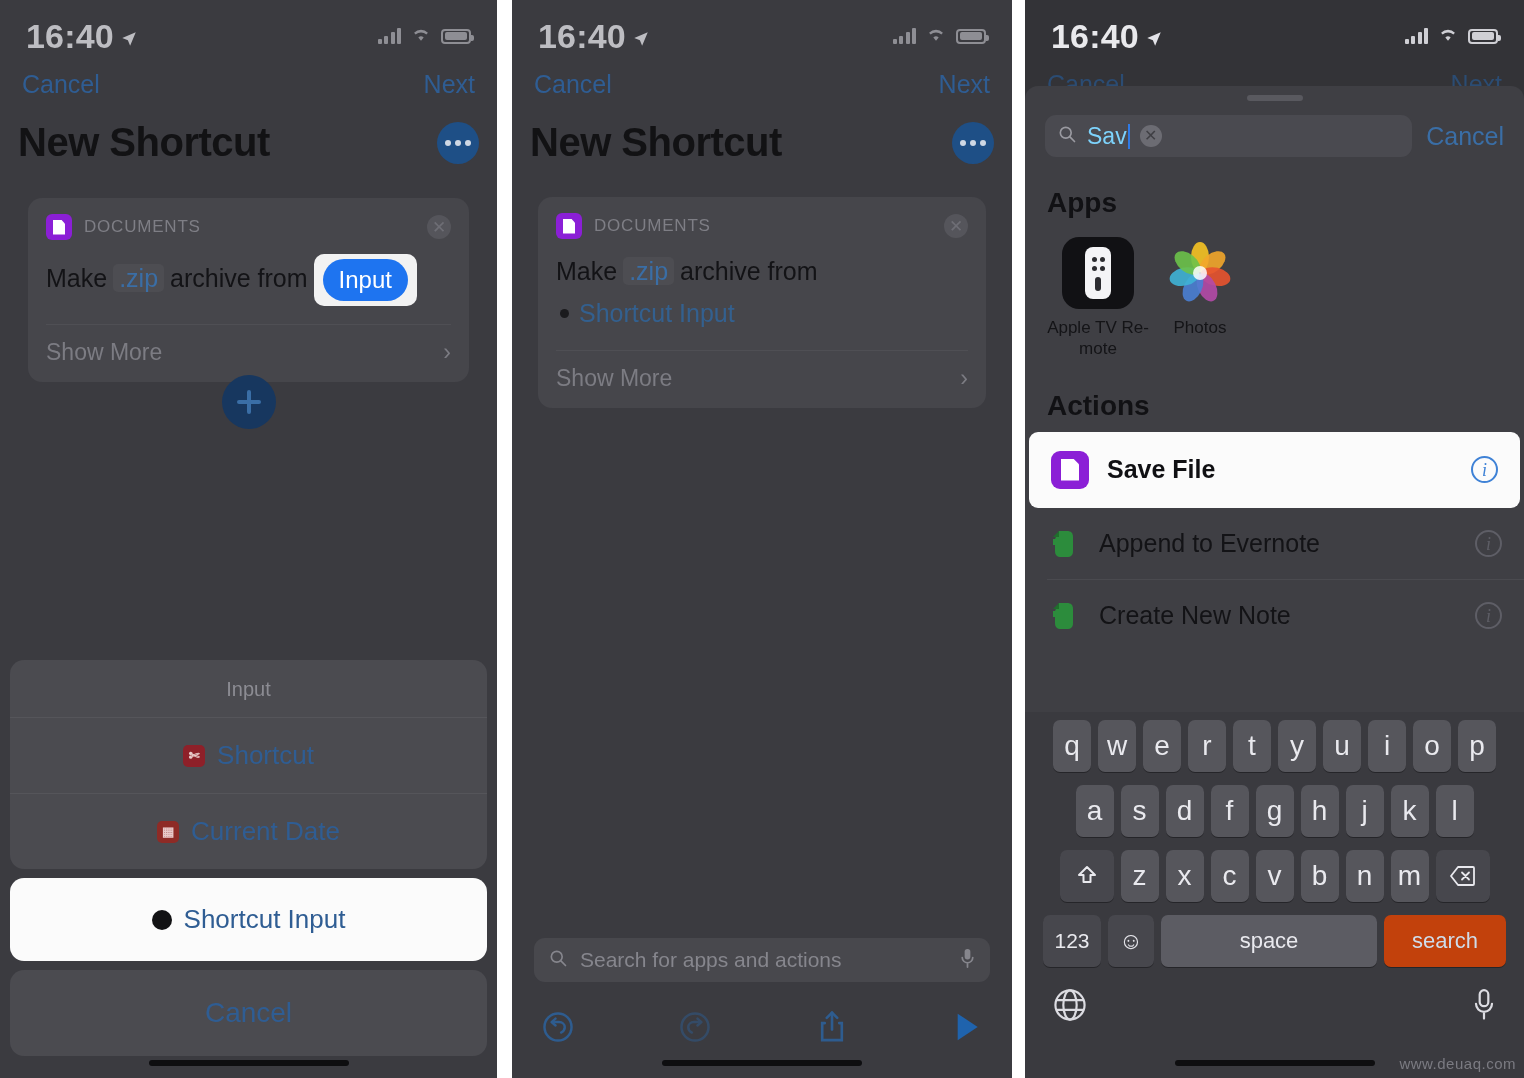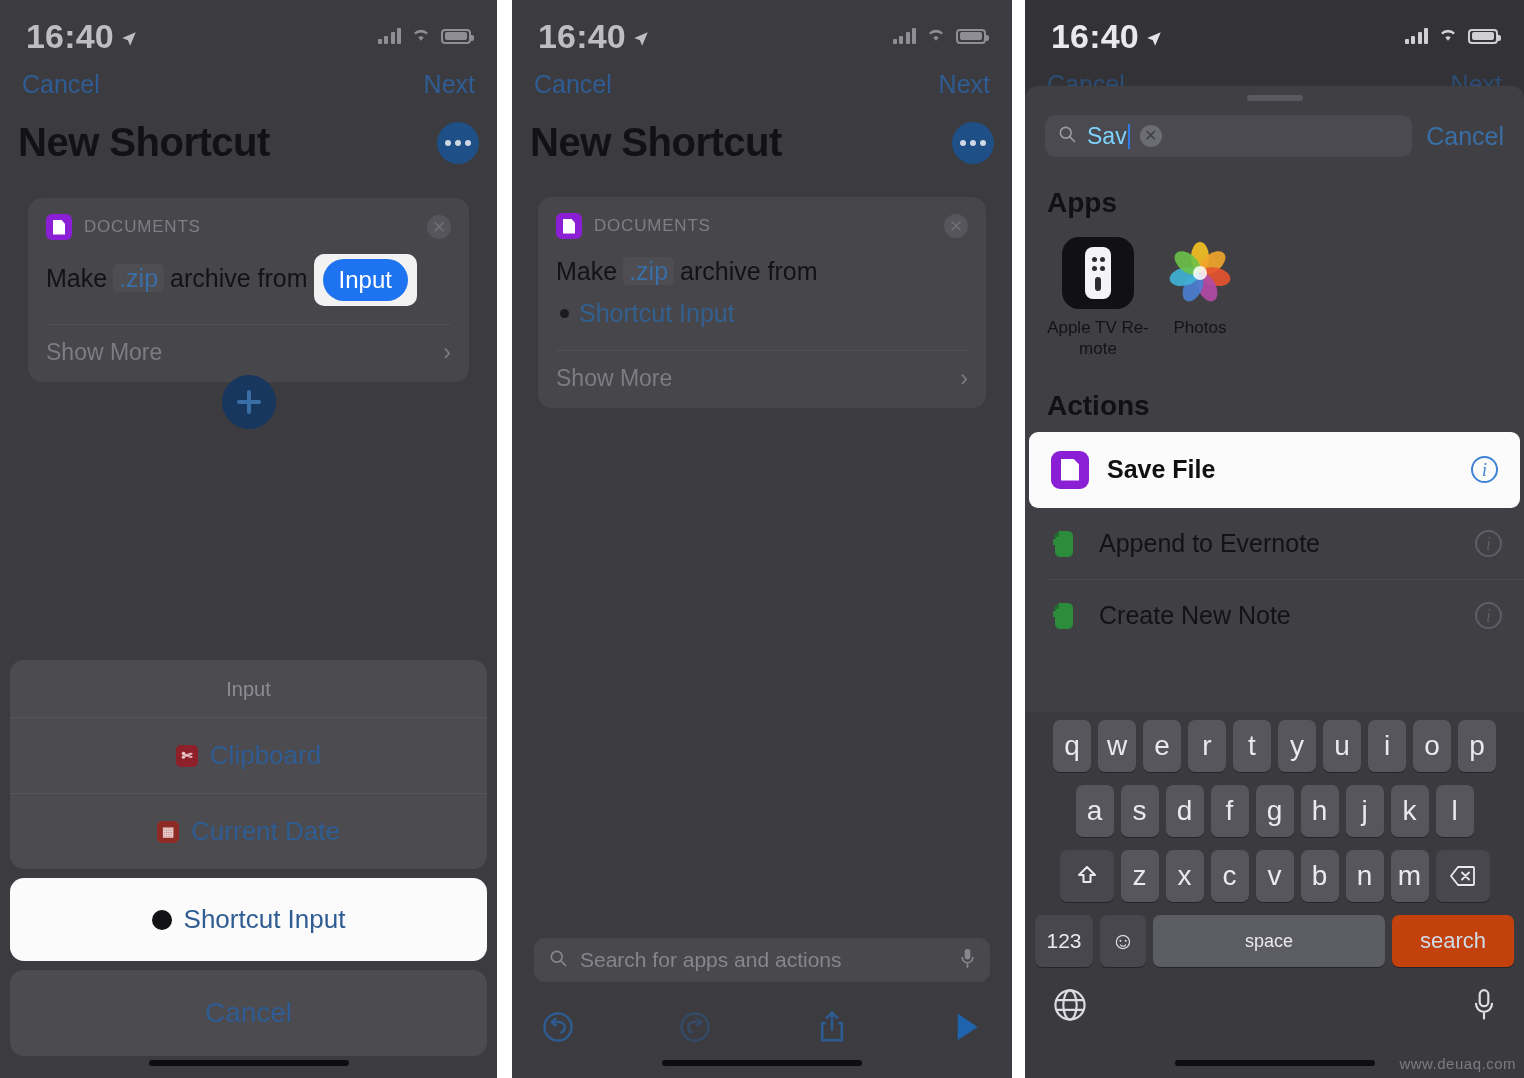--- a/index.html
+++ b/index.html
@@ -230,23 +230,23 @@
   .key {
     background:#56565c; border-radius: 7px; color:#e9e9ee;
     font-size: 28px; display:flex; align-items:center; justify-content:center;
     height: 52px; width: 38px; box-shadow: 0 1px 0 rgba(0,0,0,.35);
   }
   .kb-row.r2 { padding: 0 24px; }
   .kb-row.r3 { padding: 0 0; }
   .key.wide { width: 54px; background:#47474d; }
   .key.num { width: 58px; font-size: 21px; background:#47474d; }
   .key.emoji { width: 46px; background:#47474d; font-size: 24px; }
-  .key.space { flex:1; max-width: 250px; background:#5c5c63; font-size: 18px; }
+  .key.space { flex:1; max-width: 250px; background:#5c5c63; font-size: 22px; }
   .key.search { width: 122px; background:#c2410c; color:#cfdcea; font-size: 22px; }
-  .kb-bottom { display:flex; align-items:center; justify-content:center; gap: 7px; padding: 0 10px; }
+  .kb-bottom { display:flex; align-items:center; justify-content:center; gap: 7px; padding: 0 18px; }
   .kb-last { display:flex; align-items:center; justify-content:space-between; padding: 8px 28px 0 28px; }
   .globe-ico, .mic-ico { color:#dcdce2; }
   .watermark {
     position:absolute; right: 8px; bottom: 6px;
     font-size: 15px; color:#7b7b82; letter-spacing: .5px;
   }
 </style>
 </head>
 <body>
 
@@ -314,21 +314,21 @@
     <div class="plus">
       <span class="bar h"></span>
       <span class="bar v"></span>
     </div>
 
     <div class="sheet">
       <div class="sheet-group">
         <div class="sheet-title">Input</div>
         <div class="sheet-item">
           <span class="mini-ico ico-clip">✄</span>
-          <span>Clipboard</span>
+          <span>Shortcut</span>
         </div>
         <div class="sheet-item">
           <span class="mini-ico ico-date">▦</span>
           <span>Current Date</span>
         </div>
       </div>
       <div class="sheet-item highlight">
         <span class="ico-sc"></span>
         <span>Shortcut Input</span>
       </div>

